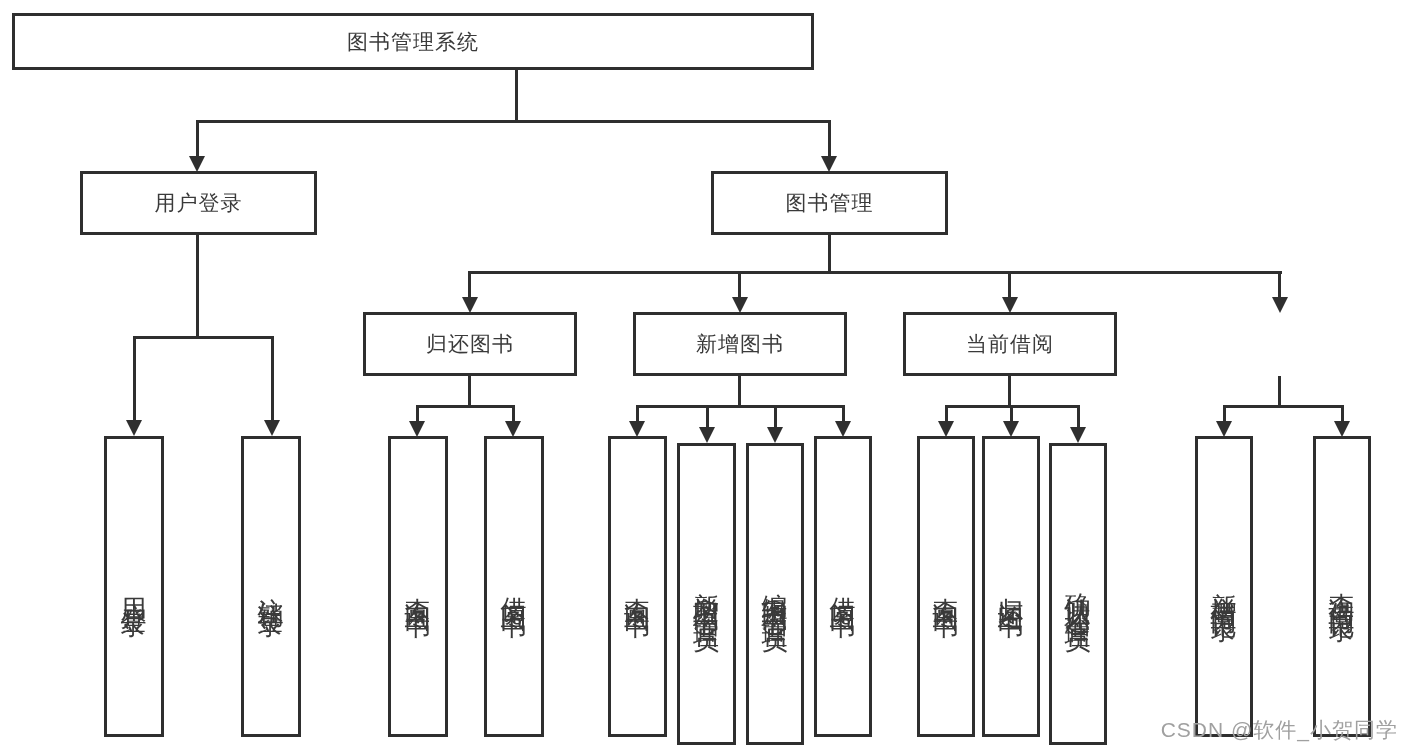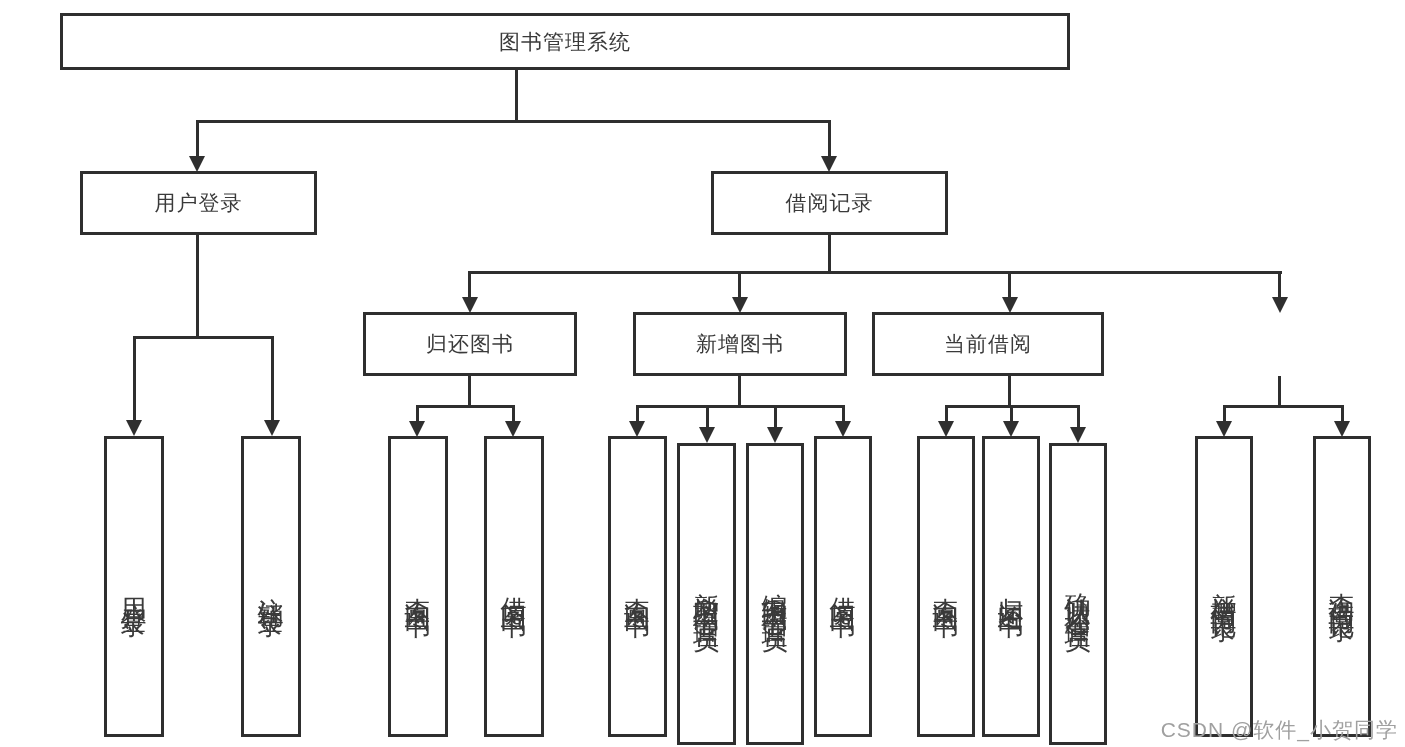--- a/index.html
+++ b/index.html
@@ -55,31 +55,31 @@
     color:var(--wm);
     letter-spacing:1px;
     white-space:nowrap;
   }
 </style>
 </head>
 <body>
 
 <div class="canvas">
 
-  <div class="box" style="left:12px;top:13px;width:1010px;height:57px;margin-left:48px;">图书管理系统</div>
+  <div class="box" style="left:12px;top:13px;width:802px;height:57px;">图书管理系统</div>
 
   <div class="vline" style="left:515px;top:70px;height:50px;"></div>
   <div class="hline" style="left:196px;top:120px;width:635px;"></div>
   <div class="vline" style="left:196px;top:120px;height:38px;"></div>
   <div class="ahead" style="left:189px;top:156px;"></div>
   <div class="vline" style="left:828px;top:120px;height:38px;"></div>
   <div class="ahead" style="left:821px;top:156px;"></div>
 
   <div class="box" style="left:80px;top:171px;width:237px;height:64px;">用户登录</div>
-  <div class="box" style="left:711px;top:171px;width:237px;height:64px;">借阅记录</div>
+  <div class="box" style="left:711px;top:171px;width:237px;height:64px;">图书管理</div>
 
   <div class="vline" style="left:196px;top:235px;height:103px;"></div>
   <div class="hline" style="left:133px;top:336px;width:141px;"></div>
   <div class="vline" style="left:133px;top:336px;height:86px;"></div>
   <div class="ahead" style="left:126px;top:420px;"></div>
   <div class="vline" style="left:271px;top:336px;height:86px;"></div>
   <div class="ahead" style="left:264px;top:420px;"></div>
 
   <div class="leaf" style="left:104px;">用户登录</div>
   <div class="leaf" style="left:241px;">注销登录</div>
@@ -90,21 +90,21 @@
   <div class="ahead" style="left:462px;top:297px;"></div>
   <div class="vline" style="left:738px;top:271px;height:28px;"></div>
   <div class="ahead" style="left:732px;top:297px;"></div>
   <div class="vline" style="left:1008px;top:271px;height:28px;"></div>
   <div class="ahead" style="left:1002px;top:297px;"></div>
   <div class="vline" style="left:1278px;top:271px;height:28px;"></div>
   <div class="ahead" style="left:1272px;top:297px;"></div>
 
   <div class="box" style="left:363px;top:312px;width:214px;height:64px;">归还图书</div>
   <div class="box" style="left:633px;top:312px;width:214px;height:64px;">新增图书</div>
-  <div class="box" style="left:872px;top:312px;width:232px;height:64px;">当前借阅</div>
+  <div class="box" style="left:903px;top:312px;width:214px;height:64px;">当前借阅</div>
 
   <div class="vline" style="left:468px;top:376px;height:31px;"></div>
   <div class="hline" style="left:416px;top:405px;width:99px;"></div>
   <div class="vline" style="left:416px;top:405px;height:17px;"></div>
   <div class="ahead" style="left:409px;top:421px;"></div>
   <div class="vline" style="left:512px;top:405px;height:17px;"></div>
   <div class="ahead" style="left:505px;top:421px;"></div>
 
   <div class="leaf" style="left:388px;">查询图书</div>
   <div class="leaf" style="left:484px;">借阅图书</div>

